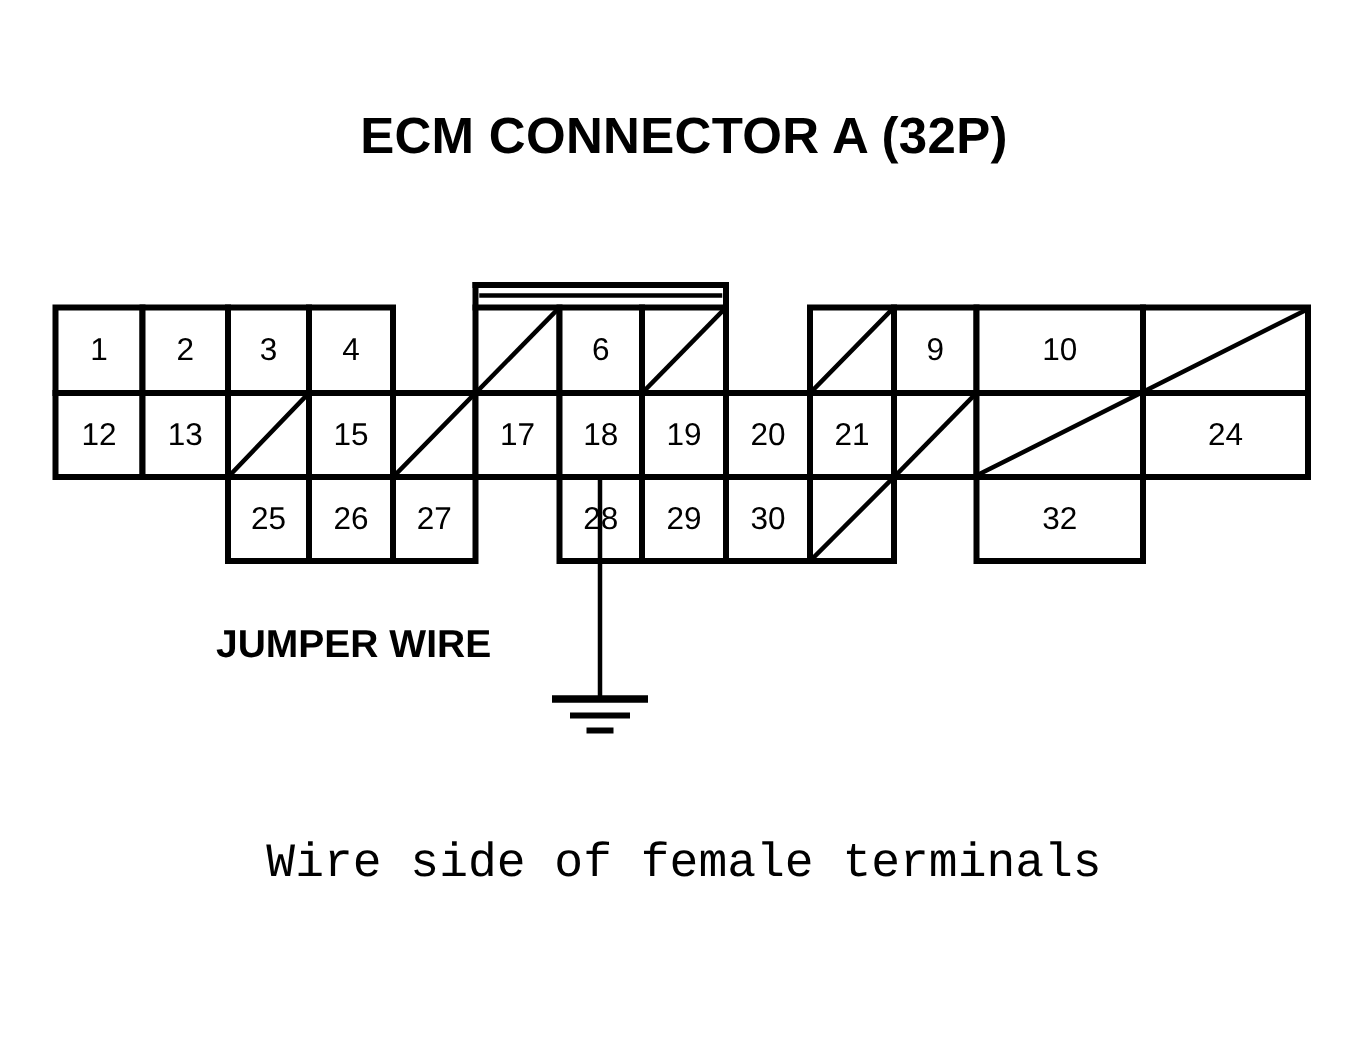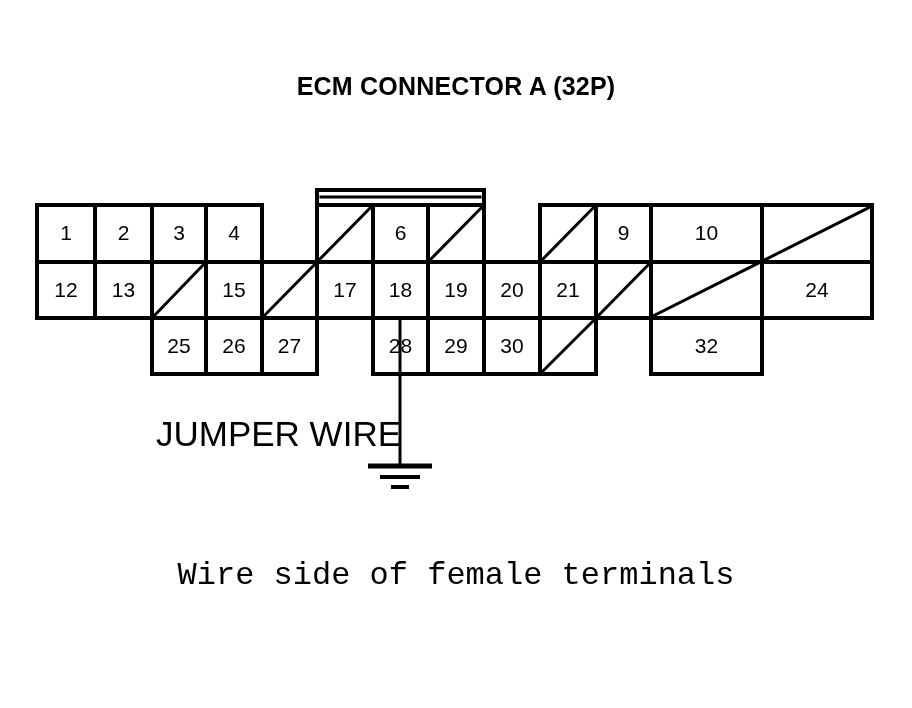--- a/index.html
+++ b/index.html
@@ -23,21 +23,21 @@
     height: 708px;
   }
   .title {
     position: absolute;
     left: 0;
     top: 72px;
     width: 912px;
     text-align: center;
     font-family: "Liberation Sans", sans-serif;
     font-weight: bold;
-    font-size: 25px;
+    font-size: 34px;
     letter-spacing: 0.2px;
     white-space: nowrap;
   }
   .diagram-wrap {
     position: absolute;
     left: 0;
     top: 0;
     width: 912px;
     height: 708px;
   }
@@ -53,24 +53,23 @@
     font-weight: normal;
     fill: #000000;
     text-anchor: middle;
     dominant-baseline: middle;
   }
   .lbl-jumper {
     position: absolute;
     left: 144px;
     top: 414px;
     font-family: "Liberation Sans", sans-serif;
-    font-weight: normal;
-    font-size: 35px;
+    font-weight: bold;
+    font-size: 26px;
     white-space: nowrap;
-    margin-left: 12px;
   }
   .lbl-mil {
     position: absolute;
     left: 412px;
     top: 388px;
     font-family: "Liberation Sans", sans-serif;
     font-weight: bold;
     font-size: 26px;
     white-space: nowrap;
   }

